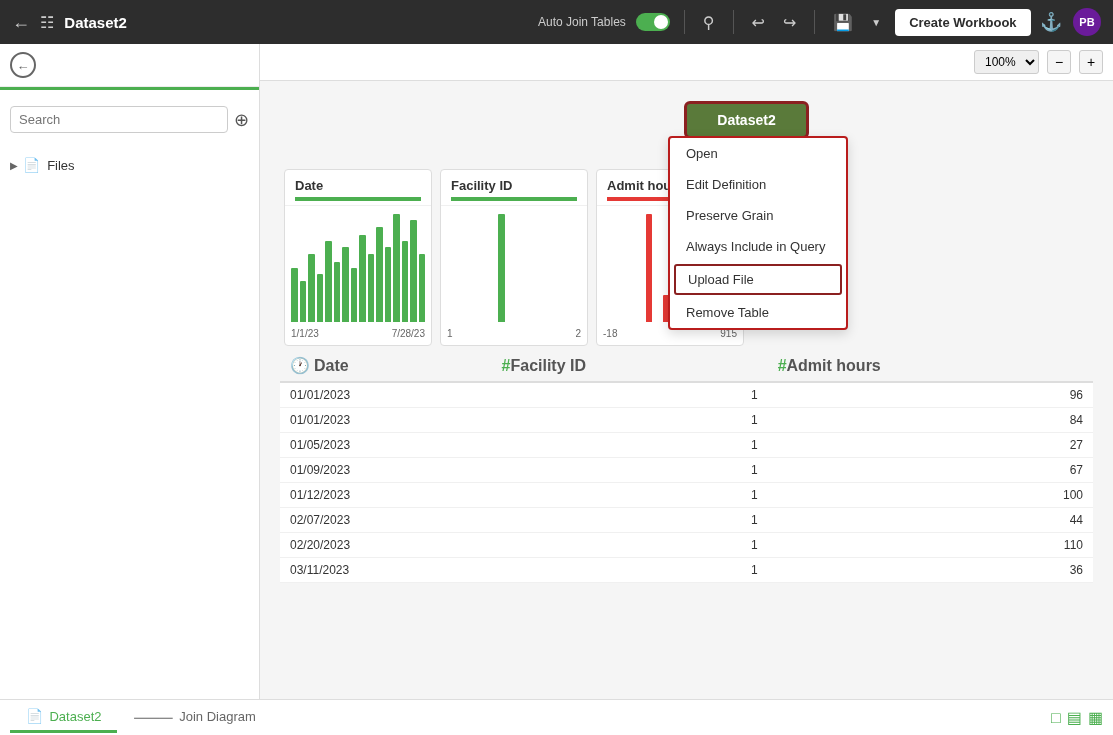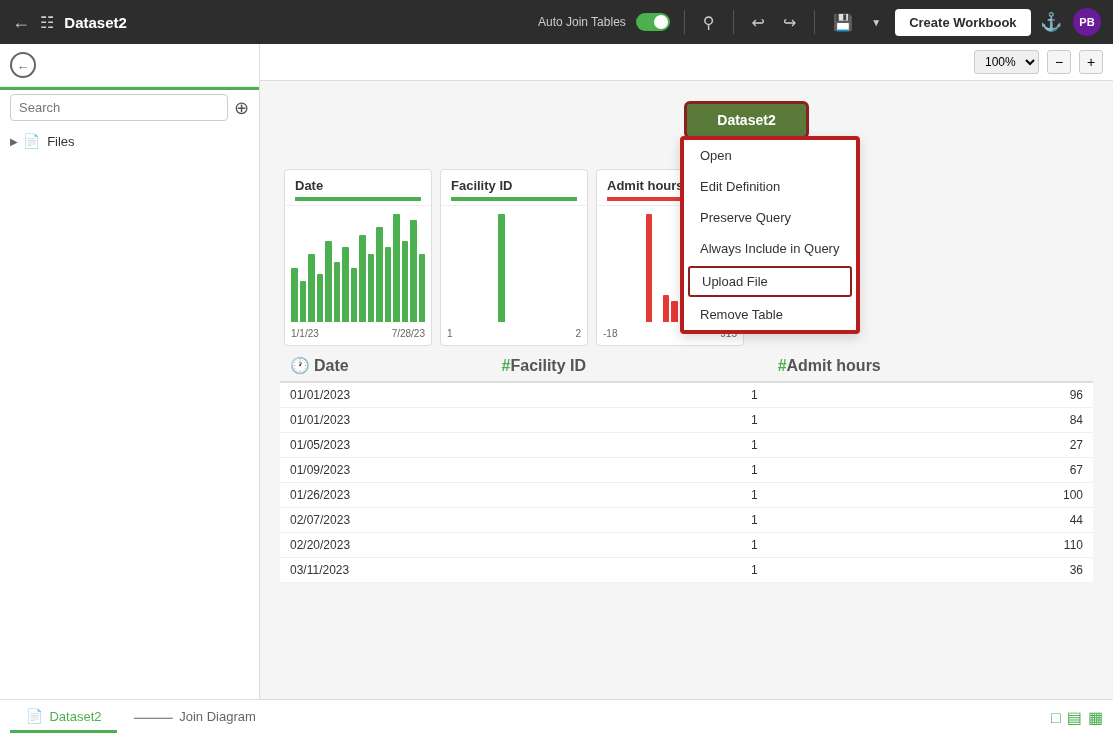--- a/index.html
+++ b/index.html
@@ -44,21 +44,21 @@
     }
     .sidebar-top {
       padding: 8px 10px; display: flex; align-items: center; gap: 6px;
       border-bottom: 1px solid #eee;
     }
     .back-circle {
       width: 26px; height: 26px; border-radius: 50%; border: 2px solid #666;
       display: flex; align-items: center; justify-content: center; cursor: pointer; color: #666;
     }
     .green-bar { height: 3px; background: #4caf50; width: 100%; margin: 0; }
-    .search-row { display: flex; align-items: center; padding: 4px 10px; gap: 6px; }
+    .search-row { display: flex; align-items: center; padding: 16px 10px; gap: 6px; }
     .search-input {
       flex: 1; border: 1px solid #ccc; border-radius: 4px; padding: 5px 8px;
       font-size: 13px; outline: none;
     }
     .add-btn { font-size: 18px; color: #555; cursor: pointer; }
     .sidebar-tree { padding: 4px 10px; }
     .tree-item { display: flex; align-items: center; gap: 6px; padding: 4px 0; cursor: pointer; }
     .tree-arrow { font-size: 10px; color: #666; }
     .tree-icon { font-size: 14px; color: #4a90d9; }
     .tree-label { font-size: 13px; color: #333; }
@@ -85,22 +85,22 @@
     
     .dataset-box {
       display: inline-block; background: #5a7a3a; color: #fff;
       padding: 8px 30px; border-radius: 6px; font-size: 14px; font-weight: 600;
       border: 3px solid #8b2020; cursor: pointer; margin-bottom: 12px;
       margin-left: 120px;
     }
 
     
     .context-menu {
-      position: absolute; top: 55px; left: 420px; background: #fff;
-      border: 4px solid #b91c1c; border-radius: 4px; box-shadow: 0 4px 12px rgba(0,0,0,0.15);
+      position: absolute; top: 55px; left: 408px; background: #fff;
+      border: 2px solid #b91c1c; border-radius: 4px; box-shadow: 0 4px 12px rgba(0,0,0,0.15);
       z-index: 100; min-width: 180px;
     }
     .ctx-item {
       padding: 8px 16px; font-size: 13px; color: #333; cursor: pointer;
     }
     .ctx-item.disabled { color: #aaa; cursor: default; }
     .ctx-item.highlighted {
       border: 2px solid #8b2020; border-radius: 3px; margin: 2px 4px; padding: 6px 12px;
     }
 
@@ -204,21 +204,21 @@
 
     <div class="canvas">
 
       <div style="text-align:center; margin-bottom: 14px; position: relative;">
         <div class="dataset-box">Dataset2</div>
       </div>
 
       <div class="context-menu">
         <div class="ctx-item">Open</div>
         <div class="ctx-item">Edit Definition</div>
-        <div class="ctx-item">Preserve Query</div>
+        <div class="ctx-item">Preserve Grain</div>
         <div class="ctx-item">Always Include in Query</div>
         <div class="ctx-item highlighted">Upload File</div>
         <div class="ctx-item">Remove Table</div>
       </div>
 
       <div class="cards-row" id="cards-row">
           <div class="field-card">
     <div class="card-header">
       <div class="card-title">Date</div>
       <div class="card-bar-green"></div>
@@ -328,21 +328,21 @@
                 <td>01/05/2023</td>
                 <td class="num">1</td>
                 <td class="num">27</td>
               </tr>
               <tr>
                 <td>01/09/2023</td>
                 <td class="num">1</td>
                 <td class="num">67</td>
               </tr>
               <tr>
-                <td>01/26/2023</td>
+                <td>01/12/2023</td>
                 <td class="num">1</td>
                 <td class="num">100</td>
               </tr>
               <tr>
                 <td>02/07/2023</td>
                 <td class="num">1</td>
                 <td class="num">44</td>
               </tr>
               <tr>
                 <td>02/20/2023</td>

